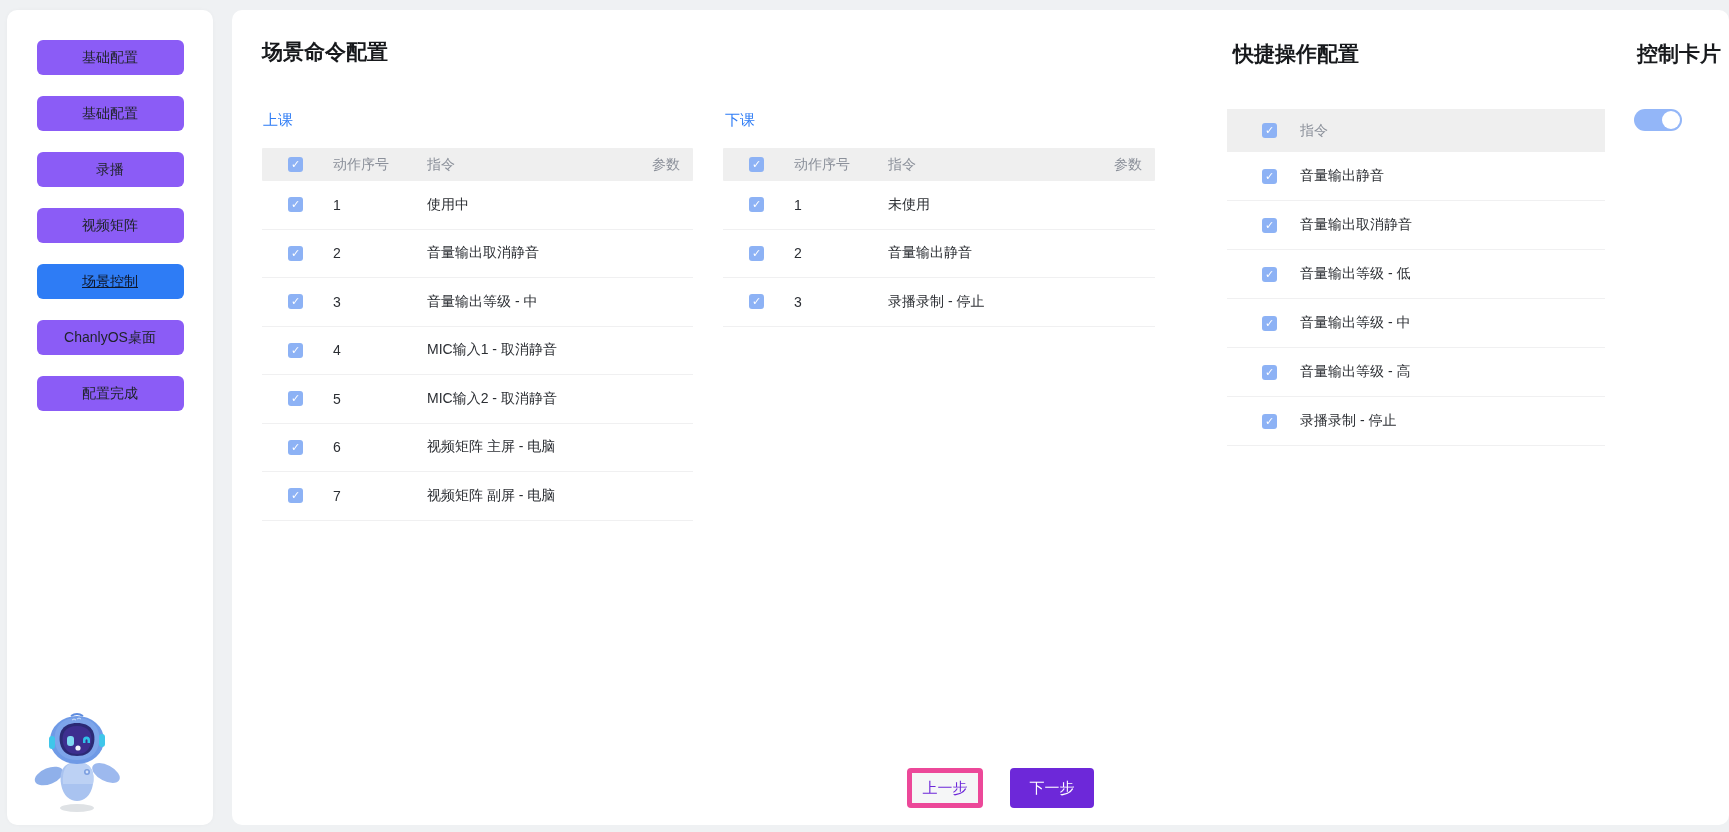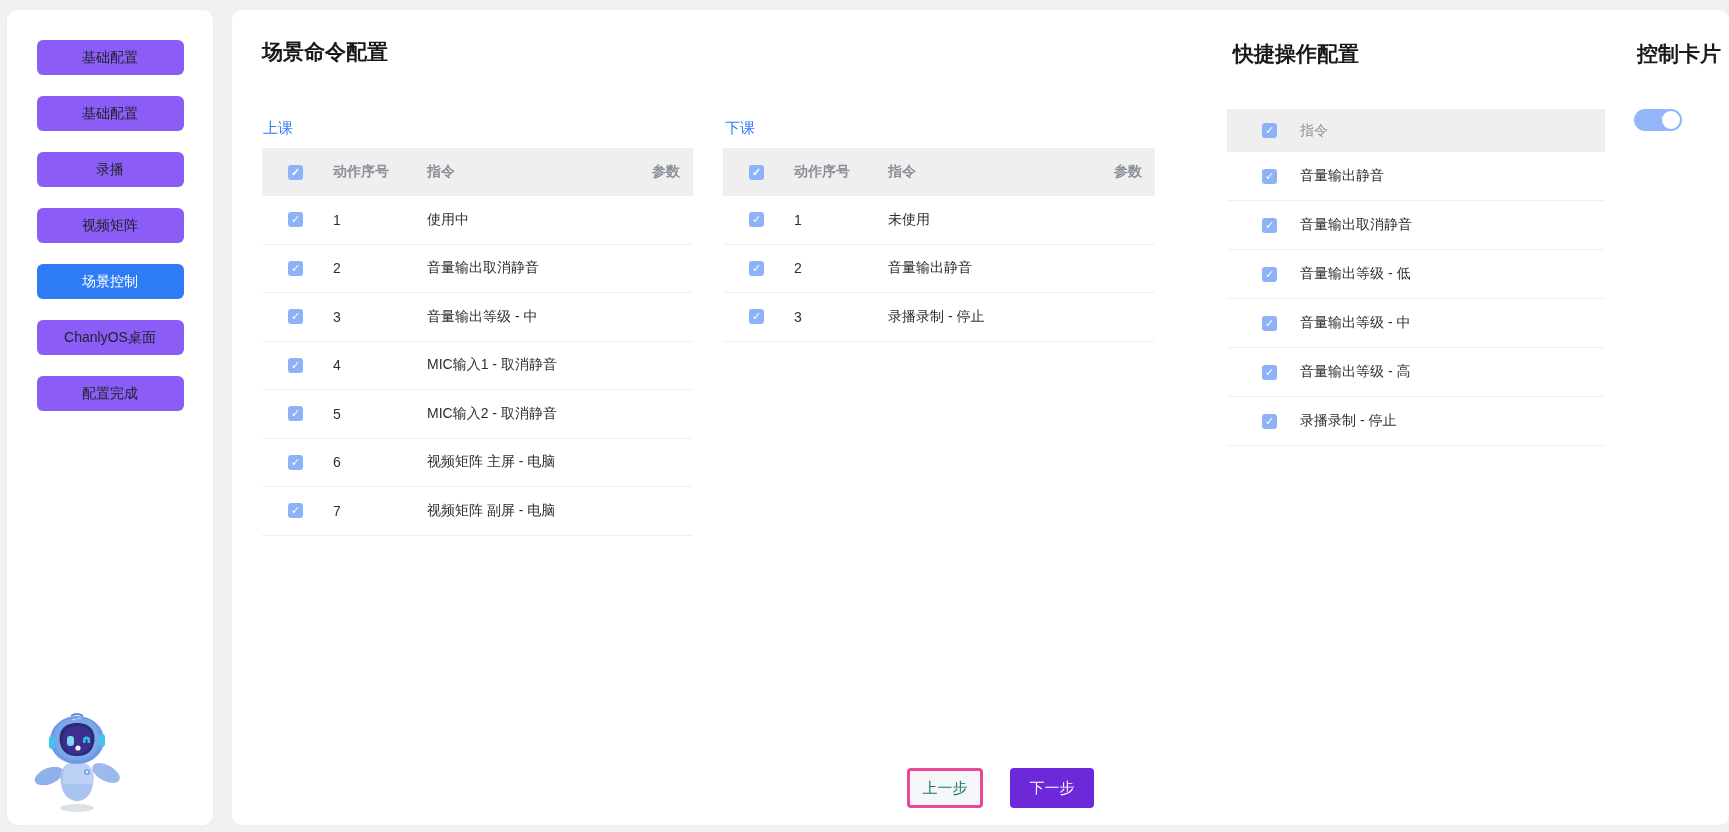--- a/index.html
+++ b/index.html
@@ -14,32 +14,32 @@
   .card { background:#fff; border-radius:10px; position:absolute; }
   
   .sidebar { left:7px; top:10px; width:206px; height:815px; padding-top:30px;
              box-shadow:0 0 4px rgba(0,0,0,0.03); }
   .side-btn {
     width:147px; height:35px; margin:0 auto 21px auto;
     background:#8b5cf6; border-radius:6px;
     display:flex; align-items:center; justify-content:center;
     font-size:14px; color:#20242b; cursor:pointer;
   }
-  .side-btn.active { background:#2e7cf5; color:#ffffff; }
+  .side-btn.active { background:#2e7cf5; color:#0f172a;text-decoration:underline; }
   .robot { position:absolute; left:20px; top:700px; width:100px; height:105px; }
   
   .main { left:232px; top:10px; width:1497px; height:815px; }
   .h1 { position:absolute; font-size:21px; font-weight:700; color:#17191c; }
-  .section-label { position:absolute; font-size:15px; color:#2e7cf5; font-weight:500;margin-top:8px; }
+  .section-label { position:absolute; font-size:15px; color:#2e7cf5; font-weight:500; }
   
   .tbl { position:absolute; top:138px; }
   .t-row { display:flex; align-items:center; height:48.5px;
            border-bottom:1px solid #f0f0f1; font-size:14px; color:#2b2e33; }
-  .t-head { height:48px; background:#efefef; border-bottom:none;
-            color:#8b909a; border-radius:1px;font-weight:bold; }
+  .t-head { height:33px; background:#efefef; border-bottom:none;
+            color:#8b909a; border-radius:1px; }
   .cb { width:15px; height:15px; border-radius:3px; background:#8db2f5;
         flex:0 0 15px; position:relative; cursor:pointer; }
   .cb::after { content:"\2713"; position:absolute; left:0; top:0; width:15px; height:15px;
                color:#fff; font-size:11px; line-height:15px; text-align:center; }
   .tbl .cb { margin-left:26px; }
   .seq { margin-left:30px; width:94px; }
   .cmd { flex:1; }
   .param { width:80px; text-align:right; padding-right:13px; }
   
   .quick { position:absolute; left:995px; top:99px; width:378px; }
@@ -51,21 +51,21 @@
   
   .toggle { position:absolute; left:1402px; top:99px; width:48px; height:22px;
             background:#93b6f8; border-radius:11px; cursor:pointer; }
   .toggle .knob { position:absolute; right:2px; top:2px; width:18px; height:18px;
                   background:#fff; border-radius:50%; }
   
   .btn { position:absolute; top:758px; height:40px; border-radius:4px;
          display:flex; align-items:center; justify-content:center;
          font-size:15px; cursor:pointer; }
   .btn-prev { left:675px; width:76px; background:#f5f6f7;
-              border:3px solid #ec4899; color:#0f766e; }
+              border:5px solid #ec4899; color:#6d28d9; }
   .btn-next { left:778px; width:84px; background:#6d28d9; color:#fff; }
 </style>
 </head>
 <body>
 
 <div class="card sidebar">
   <div class="side-btn">基础配置</div>
   <div class="side-btn">基础配置</div>
   <div class="side-btn">录播</div>
   <div class="side-btn">视频矩阵</div>

